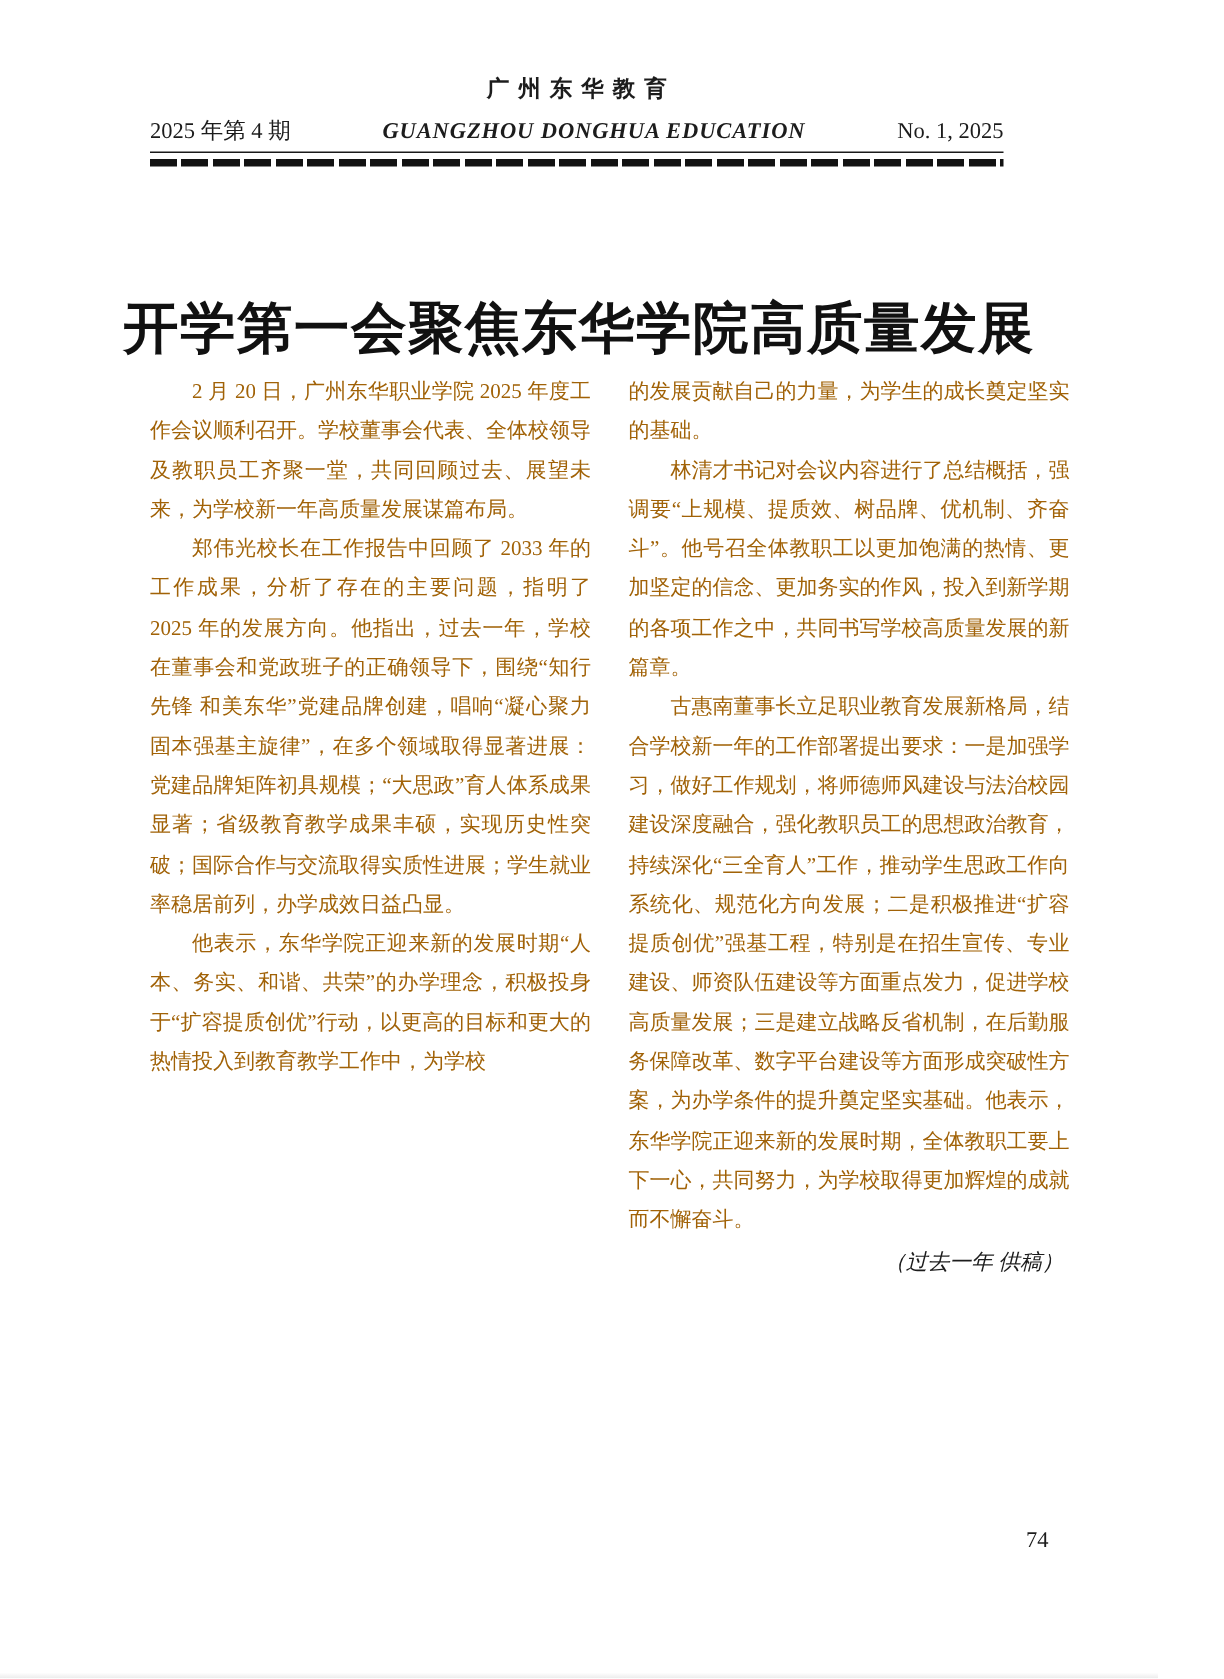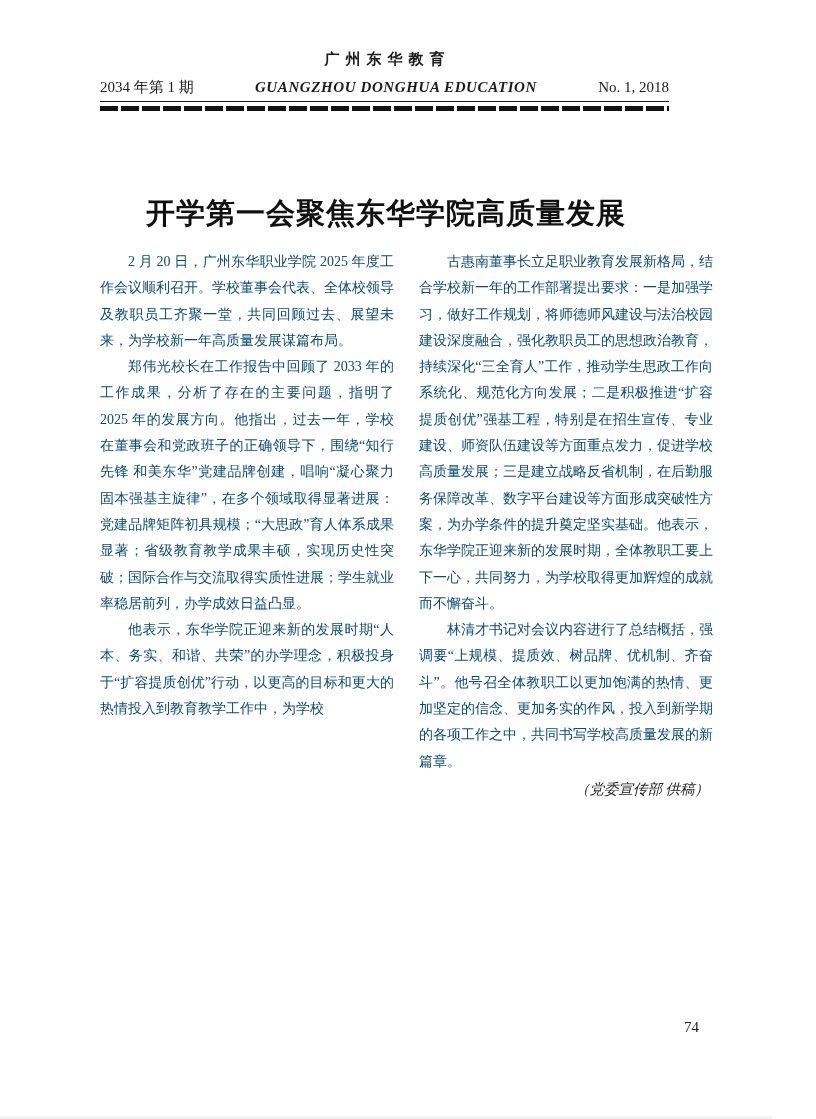--- a/index.html
+++ b/index.html
@@ -32,38 +32,38 @@
     margin-top: 4px; height: 5px;
     background: repeating-linear-gradient(90deg, #121212 0 18px, transparent 18px 21px);
   }
 
   
   .article-title {
     position: absolute; left: 0; right: 0; top: 166px;
     text-align: center;
     font-family: "Liberation Sans", "DejaVu Sans", sans-serif;
     font-weight: 700;
-    font-size: 29px;
+    font-size: 37px;
     letter-spacing: 1px;
     color: #111;
     margin-top: 28px;
   }
 
   
   .body-columns {
     position: absolute; left: 100px; top: 249px;
     display: flex; gap: 25px;
   }
   .col { width: 294px; }
   .para {
     margin: 0;
     font-size: 14px;
     line-height: 26.3px;
     text-align: justify;
-    color: #0c4a6e;
+    color: #a16207;
   }
   .para.indent { text-indent: 2em; }
 
   .byline {
     margin: 1px 4px 0 0;
     font-size: 14.5px;
     line-height: 26.3px;
     text-align: right;
     font-style: italic;
   }
@@ -79,39 +79,40 @@
   }
 </style>
 </head>
 <body>
 
 <div class="page">
 
   <div class="header">
     <div class="header-cn">广州东华教育</div>
     <div class="header-row">
-      <span>2034 年第 1 期</span>
+      <span>2025 年第 4 期</span>
       <span class="header-en">GUANGZHOU DONGHUA EDUCATION</span>
-      <span>No. 1, 2018</span>
+      <span>No. 1, 2025</span>
     </div>
     <div class="rule-thin"></div>
     <div class="rule-dashed"></div>
   </div>
 
   <h1 class="article-title">开学第一会聚焦东华学院高质量发展</h1>
 
   <div class="body-columns">
     <div class="col">
         <p class="para indent">2 月 20 日，广州东华职业学院 2025 年度工作会议顺利召开。学校董事会代表、全体校领导及教职员工齐聚一堂，共同回顾过去、展望未来，为学校新一年高质量发展谋篇布局。</p>
         <p class="para indent">郑伟光校长在工作报告中回顾了 2033 年的工作成果，分析了存在的主要问题，指明了 2025 年的发展方向。他指出，过去一年，学校在董事会和党政班子的正确领导下，围绕“知行先锋 和美东华”党建品牌创建，唱响“凝心聚力固本强基主旋律”，在多个领域取得显著进展：党建品牌矩阵初具规模；“大思政”育人体系成果显著；省级教育教学成果丰硕，实现历史性突破；国际合作与交流取得实质性进展；学生就业率稳居前列，办学成效日益凸显。</p>
         <p class="para indent">他表示，东华学院正迎来新的发展时期“人本、务实、和谐、共荣”的办学理念，积极投身于“扩容提质创优”行动，以更高的目标和更大的热情投入到教育教学工作中，为学校</p>
       </div>
     <div class="col">
+    <p class="para">的发展贡献自己的力量，为学生的成长奠定坚实的基础。</p>
+        <p class="para indent">林清才书记对会议内容进行了总结概括，强调要“上规模、提质效、树品牌、优机制、齐奋斗”。他号召全体教职工以更加饱满的热情、更加坚定的信念、更加务实的作风，投入到新学期的各项工作之中，共同书写学校高质量发展的新篇章。</p>
         <p class="para indent">古惠南董事长立足职业教育发展新格局，结合学校新一年的工作部署提出要求：一是加强学习，做好工作规划，将师德师风建设与法治校园建设深度融合，强化教职员工的思想政治教育，持续深化“三全育人”工作，推动学生思政工作向系统化、规范化方向发展；二是积极推进“扩容提质创优”强基工程，特别是在招生宣传、专业建设、师资队伍建设等方面重点发力，促进学校高质量发展；三是建立战略反省机制，在后勤服务保障改革、数字平台建设等方面形成突破性方案，为办学条件的提升奠定坚实基础。他表示，东华学院正迎来新的发展时期，全体教职工要上下一心，共同努力，为学校取得更加辉煌的成就而不懈奋斗。</p>
-        <p class="para indent">林清才书记对会议内容进行了总结概括，强调要“上规模、提质效、树品牌、优机制、齐奋斗”。他号召全体教职工以更加饱满的热情、更加坚定的信念、更加务实的作风，投入到新学期的各项工作之中，共同书写学校高质量发展的新篇章。</p>
-        <p class="byline">（党委宣传部 供稿）</p>
+        <p class="byline">（过去一年 供稿）</p>
       </div>
   </div>
 
   <div class="page-number">74</div>
 
   <div class="scan-edge"></div>
 </div>
 
 </body></html>

